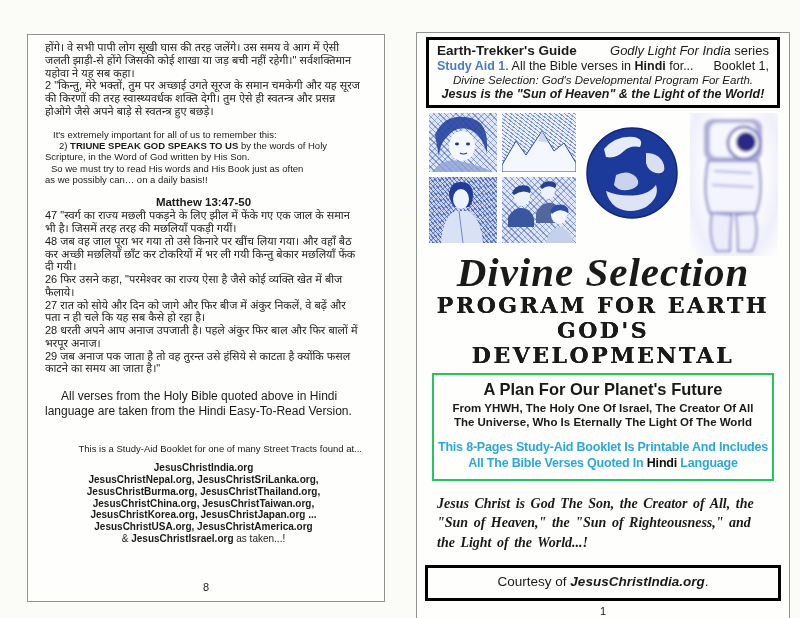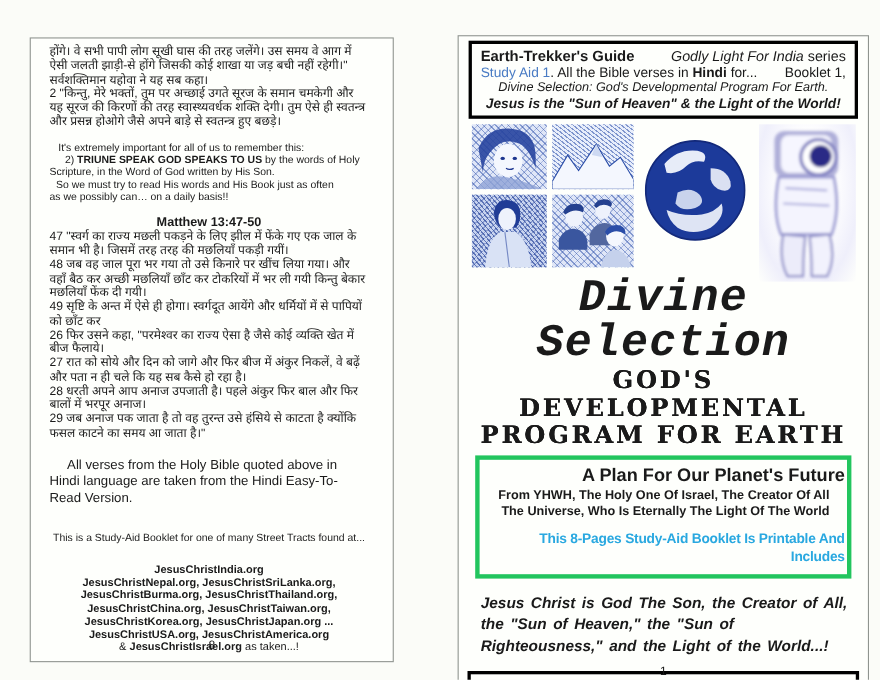--- a/index.html
+++ b/index.html
@@ -1,44 +1,44 @@
 <!DOCTYPE html>
 <html><head>
 <meta charset="utf-8">
 <style>
   * { margin:0; padding:0; box-sizing:border-box; }
   html,body { width:800px; height:618px; }
   body { background:#fbfcf8; font-family:"Liberation Sans","DejaVu Sans",sans-serif; color:#1a1a1a; position:relative; overflow:hidden; }
   .page { position:absolute; background:#fefffc; border:1px solid #8f948f; overflow:hidden; }
-  .page-left  { left:27px;  top:34px; width:331px; height:568px; padding:6px 22px 0 17px; }
+  .page-left  { left:27px;  top:34px; width:358px; height:568px; padding:6px 22px 0 17px; }
   .page-right { left:416px; top:32px; width:374px; height:592px; padding:2px 8px 0 8px; }
 
   
   .hindi { font-size:11px; line-height:1.16; }
   .reminder { font-size:9.5px; line-height:1.2; margin-top:11px; }
   .reminder .r-intro { text-indent:8px; }
   .reminder .r-num { text-indent:14px; }
   .reminder .r-so { text-indent:6px; }
   .vh { text-align:center; font-weight:bold; font-size:11.5px; margin-top:11px; margin-bottom:1px; }
   .verse { font-size:11px; line-height:1.16; }
   .srcnote { font-size:12px; line-height:1.25; margin-top:14px; text-indent:16px; }
   .sites { text-align:center; margin-top:24px; font-size:9.5px; }
   .sites .site-line { font-weight:bold; font-size:10px; line-height:1.18; }
   .sites .site-line .plain { font-weight:normal; }
-  .sites-intro { margin-bottom:18px; }
+  .sites-intro { margin-bottom:8px;text-align:right; }
   .pagenum { position:absolute; bottom:8px; left:0; right:0; text-align:center; font-size:11px; }
 
   
   .header-box { border:3px solid #000; margin:2px 1px 0 1px; padding:3px 8px 4px 8px; }
   .hrow1, .hrow2 { display:flex; justify-content:space-between; align-items:baseline; white-space:nowrap; }
   .h-guide { font-weight:bold; font-size:13.5px; }
   .h-series { font-size:13px;margin-left:28px; }
   .h-series i { font-style:italic; }
   .hrow2 { font-size:12.5px; margin-top:1px; }
-  .study { color:#4a7cc4; font-weight:normal; }
+  .study { color:#4a7cc4; font-weight:bold; }
   .hrow3 { text-align:center; font-style:italic; font-size:11.5px; margin-top:1px; white-space:nowrap; }
   .hrow4 { text-align:center; font-style:italic; font-weight:bold; font-size:12.5px; margin-top:1px; white-space:nowrap; }
 
   .images-row { margin:5px 2px 0 4px; display:flex; align-items:flex-start; height:145px; }
   .grid2x2 { display:grid; grid-template-columns:68px 74px; grid-template-rows:59px 66px; gap:5px; }
   .sketch { position:relative; overflow:hidden;
     background:
       repeating-linear-gradient(45deg, rgba(42,77,168,.50) 0 1px, rgba(0,0,0,0) 1px 4px),
       repeating-linear-gradient(-45deg, rgba(42,77,168,.30) 0 1px, rgba(0,0,0,0) 1px 5px),
       #dfe6f7; }
@@ -47,32 +47,32 @@
       repeating-linear-gradient(50deg, rgba(30,60,150,.62) 0 1px, rgba(0,0,0,0) 1px 3px),
       repeating-linear-gradient(-40deg, rgba(30,60,150,.35) 0 1px, rgba(0,0,0,0) 1px 4px),
       #c7d3ef; }
   .s2 { background:
       repeating-linear-gradient(38deg, rgba(42,77,168,.55) 0 1px, rgba(0,0,0,0) 1px 3px),
       #e8eefb; }
   .earth { width:92px; height:92px; margin:14px 0 0 10px; }
   .astro { width:88px; height:143px; margin-left:12px;
     background:radial-gradient(ellipse at 50% 40%, #ffffff 40%, #efeffb 75%, #fefffc 100%); }
 
-  .script-title { font-family:Liberation Mono, monospace; font-style:italic; font-weight:bold;
+  .script-title { font-family:Liberation Serif, serif; font-style:italic; font-weight:bold;
     font-size:41px; text-align:center; line-height:1.0; margin-top:-6px; letter-spacing:1px; }
   .ornate { font-family:"DejaVu Serif","Liberation Serif",serif; font-weight:bold; font-size:22px;
     letter-spacing:2.5px; text-align:center; line-height:1.14; text-shadow:0 0 .6px #000; }
 
-  .plan-box { border:4px solid #22c55e; margin:5px 7px 0 7px; padding:5px 2px 7px 2px; text-align:right; }
+  .plan-box { border:2px solid #22c55e; margin:5px 7px 0 7px; padding:5px 2px 7px 2px; text-align:center; }
   .plan-title { font-weight:bold; font-size:16.5px; }
   .plan-sub { font-weight:bold; font-size:11.5px; line-height:1.22; margin-top:2px; padding:0 14px; }
   .print-note { color:#29a8e0; font-weight:bold; font-size:12.5px; line-height:1.25; margin-top:11px; letter-spacing:-0.2px; }
   .print-note .blk { color:#111; }
 
-  .jesus { font-weight:bold; font-style:italic; font-size:14px; line-height:1.42; margin:13px 10px 0 12px; word-spacing:2px; }
+  .jesus { font-weight:bold; font-style:italic; font-size:14px; line-height:1.42; margin:13px 10px 0 12px; word-spacing:2px;font-family:Liberation Serif, serif; }
 
   .courtesy { border:3.5px solid #000; margin:12px 0 0 0; padding:6px 4px 7px 4px; text-align:center;
     font-size:13.5px; line-height:1.24; }
   .courtesy i { font-style:italic; }
   .courtesy b i { font-weight:bold; }
   .pn-r { bottom:6px; }
 </style>
 </head>
 <body>
 
@@ -85,21 +85,20 @@
     <div class="reminder">
       <div class="r-intro">It's extremely important for all of us to remember this:</div>
       <div class="r-num"><span>2) </span><b>TRIUNE SPEAK GOD SPEAKS TO US</b><span> by the words of Holy Scripture, in the Word of God written by His Son.</span></div>
       <div class="r-so">So we must try to read His words and His Book just as often</div>
       <div>as we possibly can… on a daily basis!!</div>
     </div>
 
     <div class="vh">Matthew 13:47-50</div>
     <p class="verse">47  "स्वर्ग का राज्य मछली पकड़ने के लिए झील में फेंके गए एक जाल के समान भी है। जिसमें तरह तरह की मछलियाँ पकड़ी गयीं।</p>
     <p class="verse">48  जब वह जाल पूरा भर गया तो उसे किनारे पर खींच लिया गया। और वहाँ बैठ कर अच्छी मछलियाँ छाँट कर टोकरियों में भर ली गयी किन्तु बेकार मछलियाँ फेंक दी गयी।</p>
-    <p class="verse">49  सृष्टि के अन्त में ऐसे ही होगा। स्वर्गदूत आयेंगे और धर्मियों में से पापियों को छाँट कर</p>
 
     <p class="verse">26  फिर उसने कहा, "परमेश्वर का राज्य ऐसा है जैसे कोई व्यक्ति खेत में बीज फैलाये।</p>
     <p class="verse">27  रात को सोये और दिन को जागे और फिर बीज में अंकुर निकलें, वे बढ़ें और पता न ही चले कि यह सब कैसे हो रहा है।</p>
     <p class="verse">28  धरती अपने आप अनाज उपजाती है। पहले अंकुर फिर बाल और फिर बालों में भरपूर अनाज।</p>
     <p class="verse">29  जब अनाज पक जाता है तो वह तुरन्त उसे हंसिये से काटता है क्योंकि फसल काटने का समय आ जाता है।"</p>
 
     <p class="srcnote">All verses from the Holy Bible quoted above in Hindi language are taken from the Hindi Easy-To-Read Version.</p>
 
     <div class="sites">
       <div class="sites-intro">This is a Study-Aid Booklet for one of many Street Tracts found at...</div>
@@ -195,28 +194,29 @@
             <path d="M18 48 Q12 80 20 100 L66 100 Q74 78 68 48 Z" fill="#f4f4fe" stroke="#9a9ad2" stroke-width="2.5"></path>
             <path d="M24 58 L62 60 M22 72 L64 74" stroke="#aeaedd" stroke-width="2" fill="none"></path>
             <path d="M22 100 Q18 124 26 138 L40 138 Q40 118 42 102 Z" fill="#ececfa" stroke="#8f8fc8" stroke-width="2"></path>
             <path d="M64 100 Q70 122 62 138 L48 138 Q48 118 46 102 Z" fill="#f2f2fd" stroke="#8f8fc8" stroke-width="2"></path>
           </g>
         </svg>
       </div>
     </div>
 
     <div class="script-title">Divine Selection</div>
+    <div class="ornate">PROGRAM FOR EARTH</div>
     <div class="ornate">GOD'S DEVELOPMENTAL</div>
-    <div class="ornate">PROGRAM FOR EARTH</div>
 
     <div class="plan-box">
       <div class="plan-title">A Plan For Our Planet's Future</div>
       <div class="plan-sub">From YHWH, The Holy One Of Israel, The Creator Of All The Universe, Who Is Eternally The Light Of The World</div>
       <div class="print-note">
         <div>This 8-Pages Study-Aid Booklet Is Printable And Includes</div>
+        <div><span>All The Bible Verses Quoted In </span><span class="blk">Hindi</span><span> Language</span></div>
       </div>
     </div>
 
     <p class="jesus">Jesus Christ is God The Son, the Creator of All, the "Sun of Heaven," the "Sun of Righteousness," and the Light of the World...!</p>
 
     <div class="courtesy">
       <div><span>Courtesy of </span><b><i>JesusChristIndia.org</i></b><span>.</span></div>
 
     </div>
 

